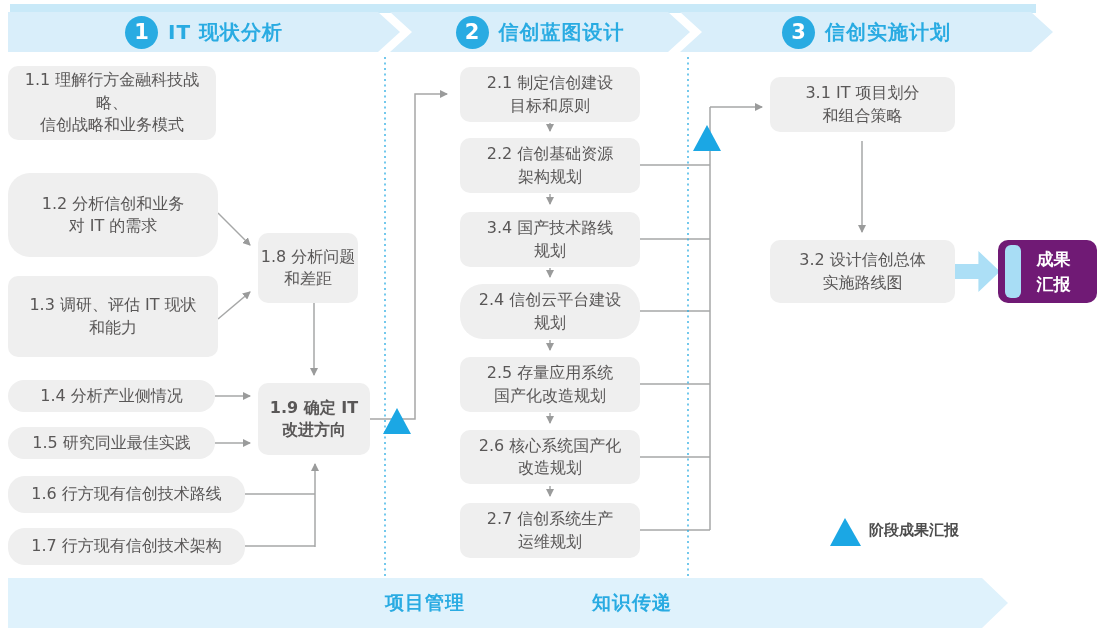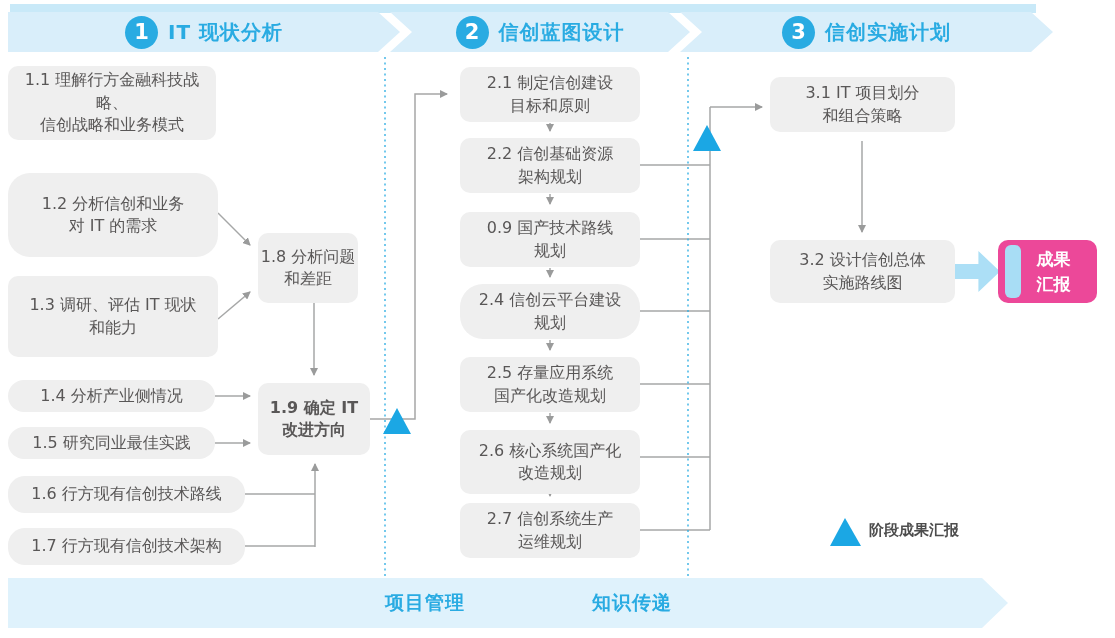--- a/index.html
+++ b/index.html
@@ -42,32 +42,32 @@
   .b15{left:8px;  top:427px;width:207px;height:32px;}
   .b16{left:8px;  top:476px;width:237px;height:37px;}
   .b17{left:8px;  top:528px;width:237px;height:37px;}
   .b18{left:258px;top:233px;width:100px;height:70px;}
   .b19{left:258px;top:383px;width:112px;height:72px;font-weight:bold;}
   .b21{left:460px;top:67px; width:180px;height:55px;}
   .b22{left:460px;top:138px;width:180px;height:55px;}
   .b23{left:460px;top:212px;width:180px;height:55px;}
   .b24{left:460px;top:284px;width:180px;height:55px;border-radius:23px;}
   .b25{left:460px;top:357px;width:180px;height:55px;}
-  .b26{left:460px;top:430px;width:180px;height:64px;}
+  .b26{left:460px;top:430px;width:180px;height:54px;}
   .b27{left:460px;top:503px;width:180px;height:55px;}
   .b31{left:770px;top:77px; width:185px;height:55px;}
   .b32{left:770px;top:240px;width:185px;height:63px;}
   
   .fat-arrow{
     position:absolute;left:955px;top:251px;width:45px;height:41px;background:#ACDFF6;
     clip-path:polygon(0 32%,52% 32%,52% 0,100% 50%,52% 100%,52% 68%,0 68%);
   }
   .rbox{
     position:absolute;left:998px;top:240px;width:99px;height:63px;border-radius:10px;
-    background:#ec4899;color:#ffffff;font-weight:bold;font-size:17px;line-height:1.45;
+    background:#701a75;color:#ffffff;font-weight:bold;font-size:17px;line-height:1.45;
     display:flex;align-items:center;justify-content:center;text-align:center;white-space:pre-line;
   }
   .rbox::before{
     content:"";position:absolute;left:7px;top:5px;bottom:5px;width:16px;
     background:#A8DDF5;border-radius:6px;
   }
   .rbox span{position:relative;margin-left:12px;}
   
   .legend-label{
     position:absolute;left:869px;top:521px;font-size:15px;font-weight:bold;color:#4D4D4D;
@@ -159,21 +159,21 @@
   <div class="gbox pill b17">1.7 行方现有信创技术架构</div>
   <div class="gbox b18">1.8 分析问题
 和差距</div>
   <div class="gbox b19">1.9 确定 IT
 改进方向</div>
 
   <div class="gbox b21">2.1 制定信创建设
 目标和原则</div>
   <div class="gbox b22">2.2 信创基础资源
 架构规划</div>
-  <div class="gbox b23">0.9 国产技术路线
+  <div class="gbox b23">3.4 国产技术路线
 规划</div>
   <div class="gbox b24">2.4 信创云平台建设
 规划</div>
   <div class="gbox b25">2.5 存量应用系统
 国产化改造规划</div>
   <div class="gbox b26">2.6 核心系统国产化
 改造规划</div>
   <div class="gbox b27">2.7 信创系统生产
 运维规划</div>
 

